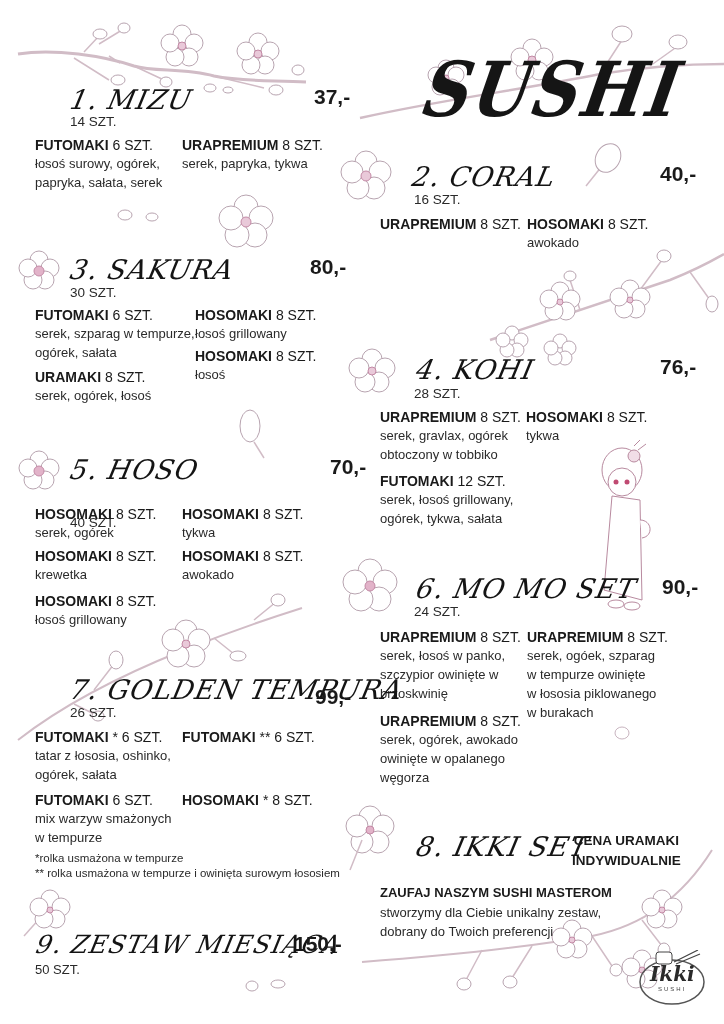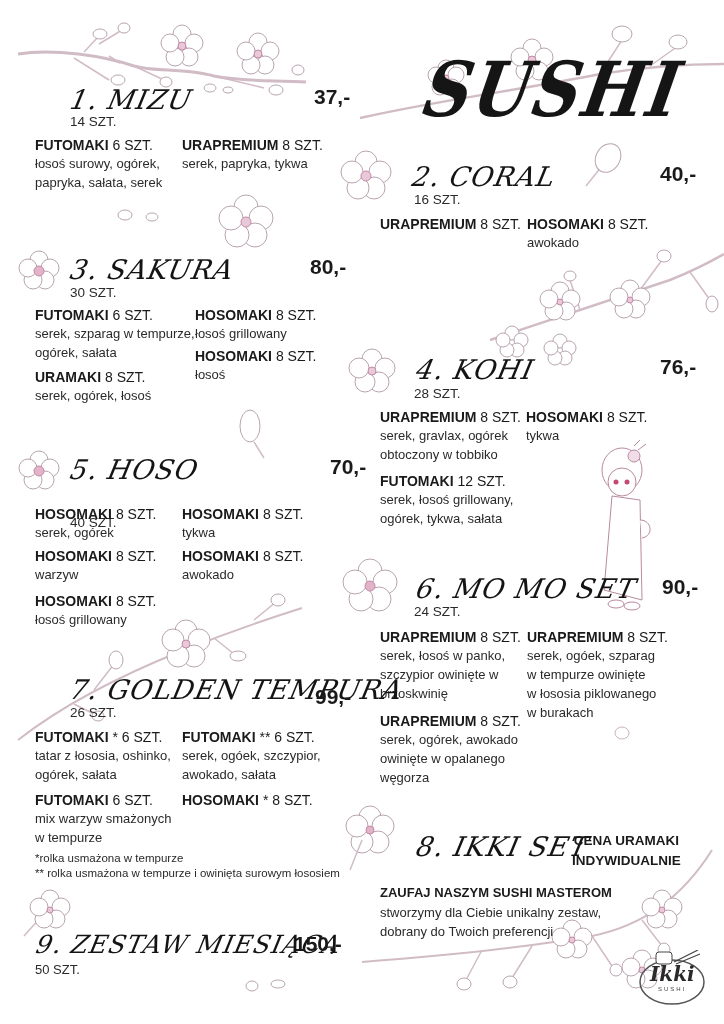--- a/index.html
+++ b/index.html
@@ -452,21 +452,21 @@
   <div class="item" style="left:35px;top:505px;">
     <div class="item-head"><b>HOSOMAKI</b> <span>8 SZT.</span></div>
     <div class="item-desc">serek, ogórek</div>
   </div>
   <div class="item" style="left:182px;top:505px;">
     <div class="item-head"><b>HOSOMAKI</b> <span>8 SZT.</span></div>
     <div class="item-desc">tykwa</div>
   </div>
   <div class="item" style="left:35px;top:547px;">
     <div class="item-head"><b>HOSOMAKI</b> <span>8 SZT.</span></div>
-    <div class="item-desc">warzyw</div>
+    <div class="item-desc">krewetka</div>
   </div>
   <div class="item" style="left:182px;top:547px;">
     <div class="item-head"><b>HOSOMAKI</b> <span>8 SZT.</span></div>
     <div class="item-desc">awokado</div>
   </div>
   <div class="item" style="left:35px;top:592px;">
     <div class="item-head"><b>HOSOMAKI</b> <span>8 SZT.</span></div>
     <div class="item-desc">łosoś grillowany</div>
   </div>
 </div>
@@ -500,22 +500,20 @@
   <div class="set-name" style="left:68px;top:676px;">7. GOLDEN TEMPURA</div>
   <div class="set-price" style="left:315px;top:677px;margin-top:9px;">99,-</div>
   <div class="set-count" style="left:70px;top:706px;">26 SZT.</div>
   <div class="item" style="left:35px;top:728px;">
     <div class="item-head"><b>FUTOMAKI</b> <span>* 6 SZT.</span></div>
     <div class="item-desc">tatar z łososia, oshinko,
 ogórek, sałata</div>
   </div>
   <div class="item" style="left:182px;top:728px;">
     <div class="item-head"><b>FUTOMAKI</b> <span>** 6 SZT.</span></div>
-    <div class="item-desc">serek, ogóek, szczypior,
-awokado, sałata</div>
   </div>
   <div class="item" style="left:35px;top:791px;">
     <div class="item-head"><b>FUTOMAKI</b> <span>6 SZT.</span></div>
     <div class="item-desc">mix warzyw smażonych
 w tempurze</div>
   </div>
   <div class="item" style="left:182px;top:791px;">
     <div class="item-head"><b>HOSOMAKI</b> <span>* 8 SZT.</span></div>
   </div>
   <div class="note" style="left:35px;top:851px;">*rolka usmażona w tempurze</div>

